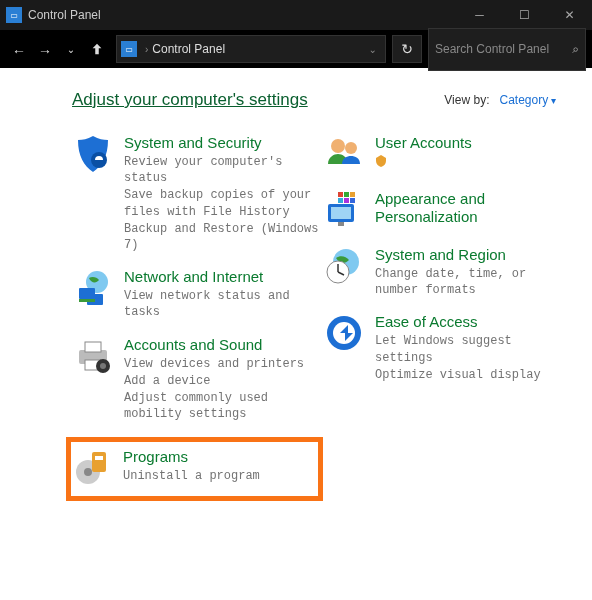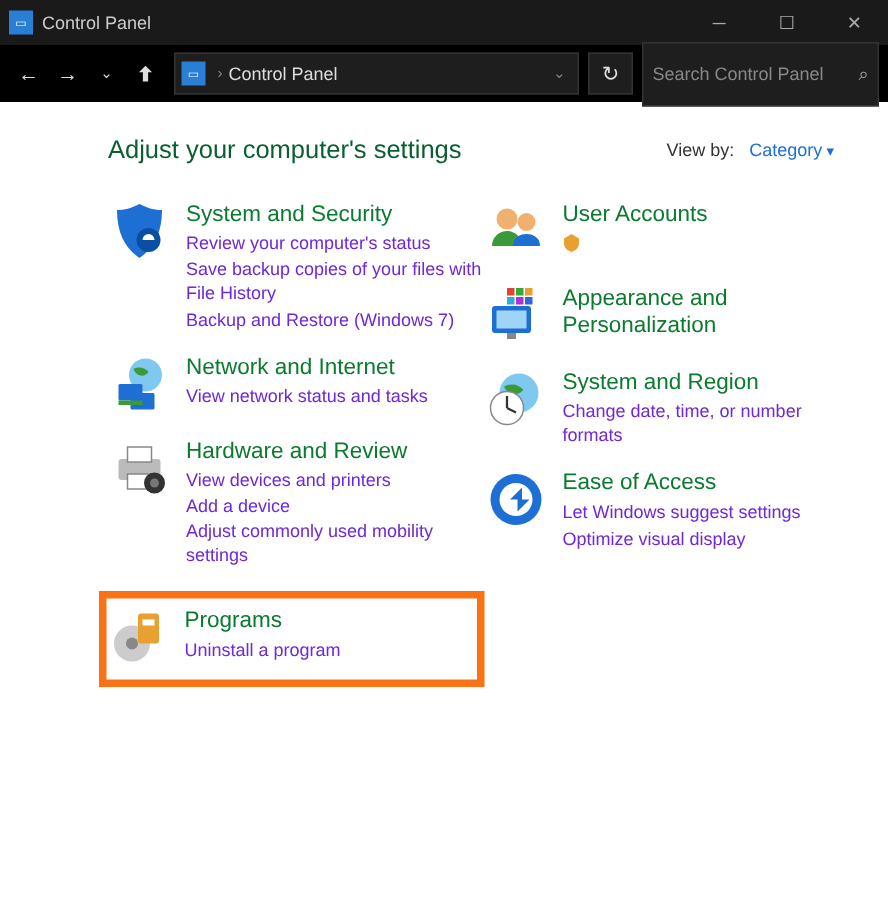--- a/index.html
+++ b/index.html
@@ -76,32 +76,32 @@
   margin-left:6px;
   display:flex;align-items:center;
   color:#888;padding:0 6px;font-size:12px;
 }
 .searchbox .sicon{margin-left:auto;color:#aaa;}
 .content {
   padding: 22px 18px 0 72px;
   background:#fff;
 }
 .heading-row{display:flex;align-items:center;margin-bottom:24px;}
-.heading{font-size:17px;color:#0a5f2f;font-weight:400;}
+.heading{font-size:17px;color:#0a5f2f;font-weight:400;text-decoration:underline;}
 .viewby{margin-left:auto;font-size:12px;color:#333;margin-right:18px;}
 .viewsel{color:#1a6fd4;font-size:12px;}
 .viewsel::after{content:" ▾";font-size:10px;}
 .cols{display:flex;gap:0;}
 .col{flex:1;}
 .cat{display:flex;margin-bottom:14px;}
 .caticon{width:42px;height:42px;flex-shrink:0;margin-right:10px;display:flex;align-items:flex-start;justify-content:center;}
 .caticon svg{width:40px;height:40px;}
 .catbody{flex:1;}
 .catname{color:#0a7a2f;font-size:15px;font-weight:400;line-height:1.2;margin-bottom:2px;}
-.catlink{display:block;color:#6d28d9;font-size:12px;line-height:1.35;margin-bottom:1px;cursor:pointer;}
+.catlink{display:block;color:#737373;font-size:12px;line-height:1.35;margin-bottom:1px;cursor:pointer;font-family:Liberation Mono, monospace;}
 .highlight{border:5px solid #f97316;padding:6px 6px 6px 0;margin-left:-6px;margin-top:4px;}
 .highlight .cat{margin-bottom:0;}
 </style>
 </head>
 <body>
 
 <div class="titlebar">
   <div class="cp-glyph">▭</div>
   <div class="title-text">Control Panel</div>
   <div class="winbtns">
@@ -181,21 +181,21 @@
         <div class="caticon">
           <svg viewBox="0 0 40 40">
               <rect fill="#bbb" x="6" y="14" width="28" height="14" rx="2"></rect>
               <rect fill="#fff" stroke="#888" x="12" y="6" width="16" height="10"></rect>
               <rect fill="#fff" stroke="#888" x="12" y="24" width="16" height="10"></rect>
               <circle fill="#333" cx="30" cy="30" r="7"></circle>
               <circle fill="#777" cx="30" cy="30" r="3"></circle>
             </svg>
         </div>
         <div class="catbody">
-          <div class="catname">Hardware and Review</div>
+          <div class="catname">Accounts and Sound</div>
           <a class="catlink">View devices and printers</a>
           <a class="catlink">Add a device</a>
           <a class="catlink">Adjust commonly used mobility settings</a>
         </div>
       </div>
 
       <div class="highlight">
         <div class="cat">
           <div class="caticon">
             <svg viewBox="0 0 40 40">

